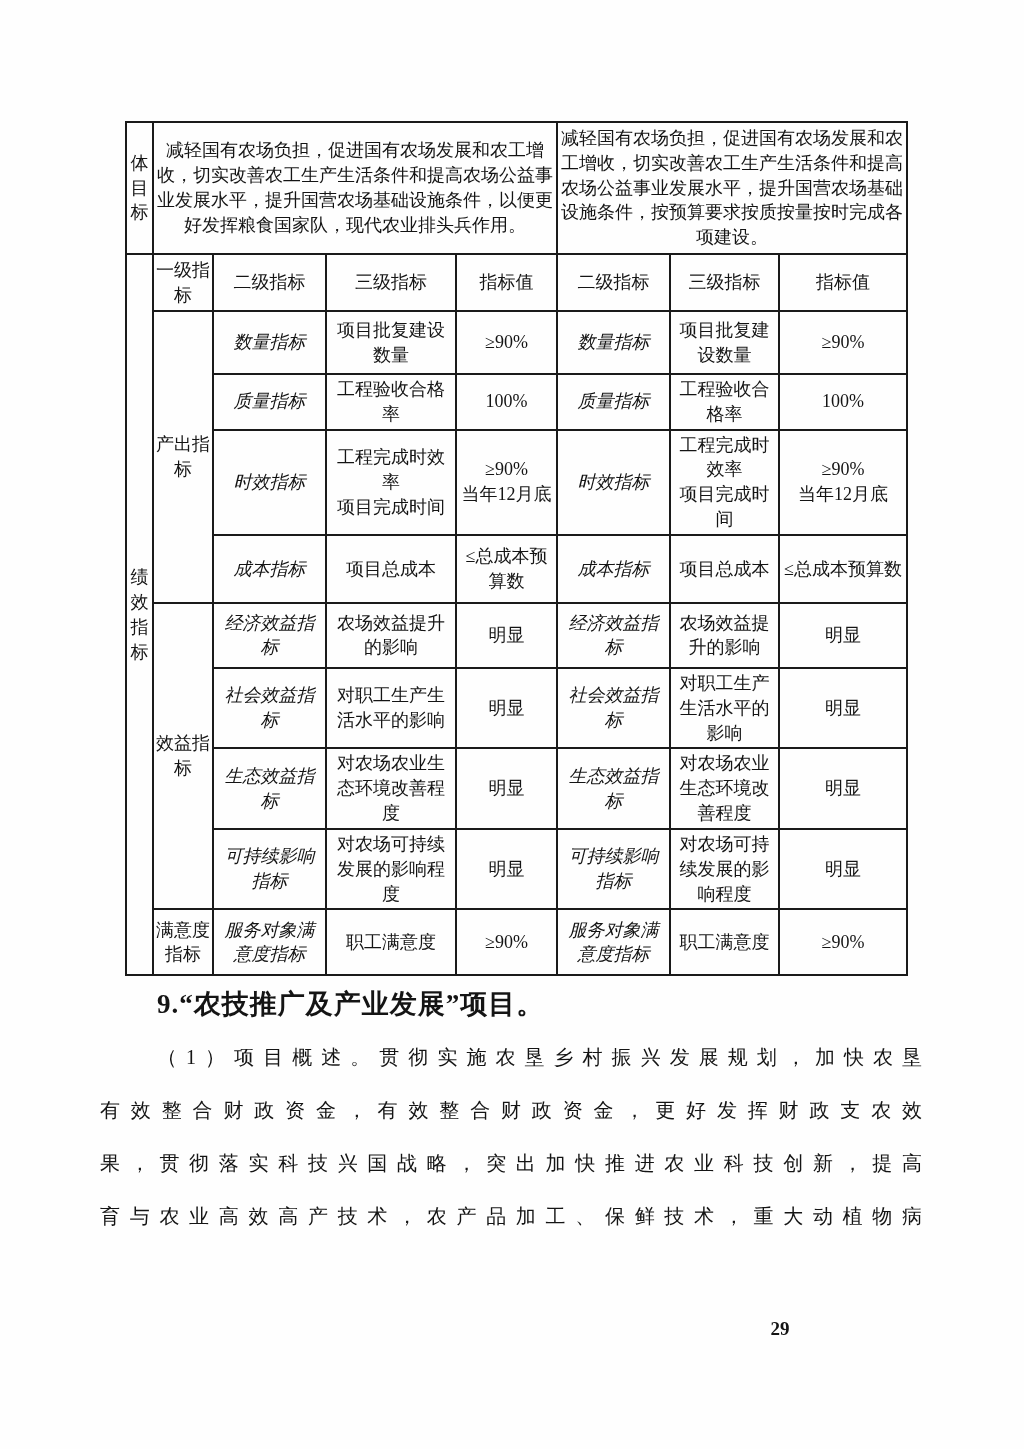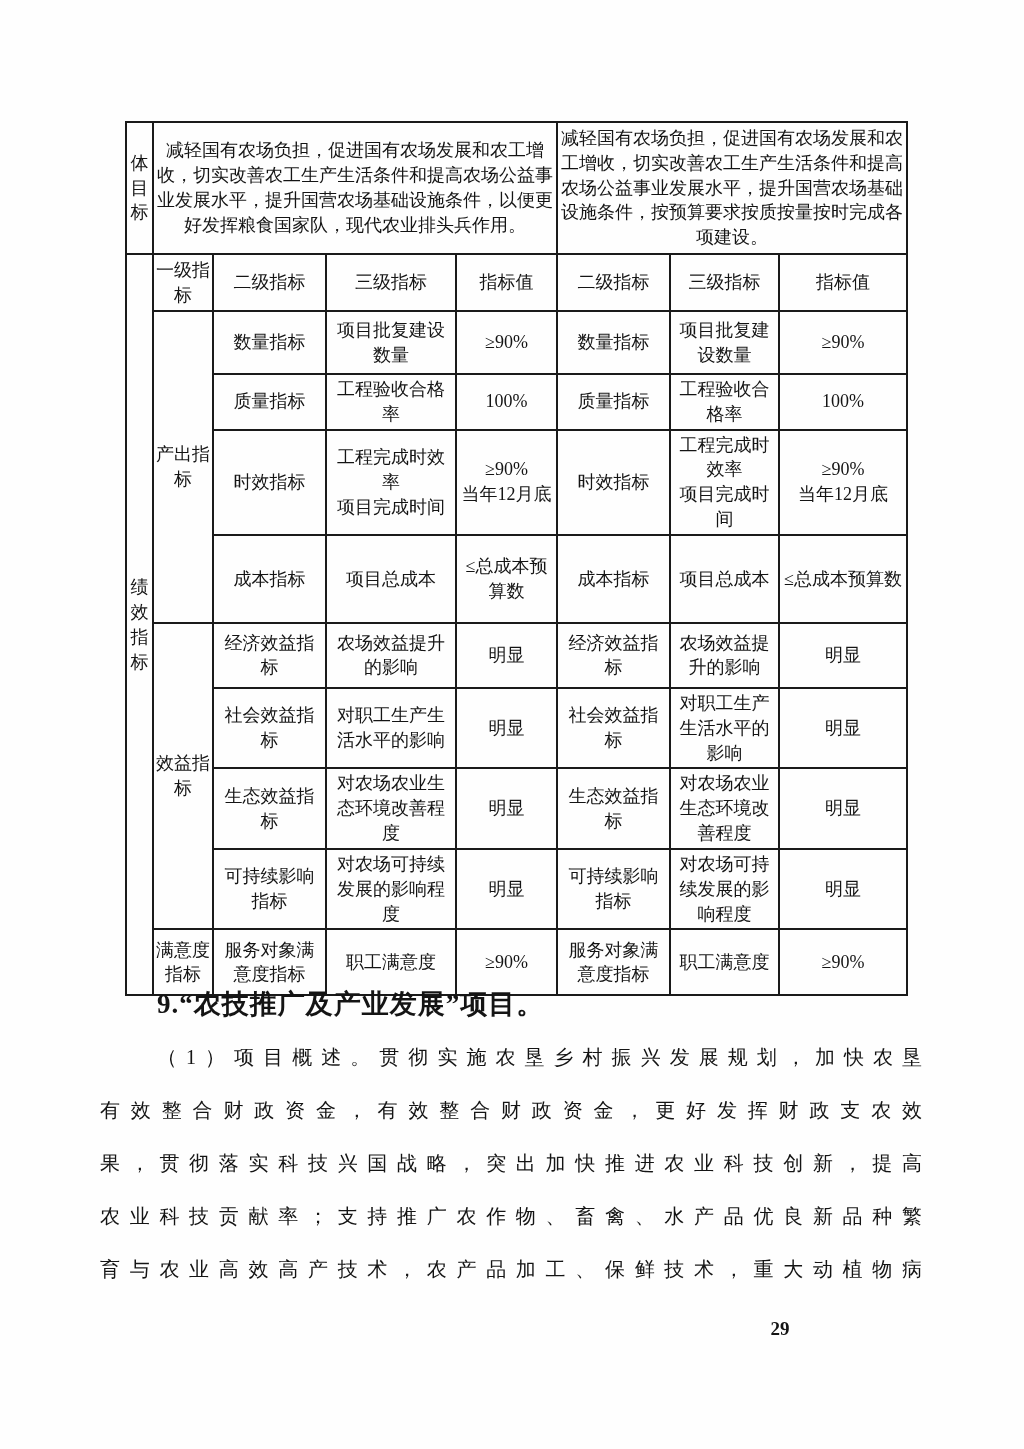--- a/index.html
+++ b/index.html
@@ -38,21 +38,21 @@
     font-size: 18.5px;
     line-height: 26px;
     text-align: justify;
     vertical-align: middle;
     padding: 3px 6px;
   }
   td.goal.gright { text-align-last: center; }
   
   td.grp { line-height: 1.5; margin-left: 18px; }
   
-  td.l2 { padding: 2px 0; }
+  td.l2 { padding: 2px 0; font-style: italic; }
   
   td.l3 { text-align: left; padding: 2px 4px; white-space: pre-line; }
   
   td.val { white-space: pre-line; margin-top: 40px; }
 
   
   .heading {
     position: absolute; left: 100px; top: 986px; width: 824px;
     padding-left: 57px;
     font-size: 27px; font-weight: bold;
@@ -133,21 +133,21 @@
 项目完成时间</td>
         <td class="val">≥90%
 当年12月底</td>
         <td class="l2">时效指标</td>
         <td class="l3">工程完成时效率
 项目完成时间</td>
         <td class="val">≥90%
 当年12月底</td>
       </tr>
 
-      <tr style="height:88px">
+      <tr style="height:68px">
         <td class="l2">成本指标</td>
         <td class="l3">项目总成本</td>
         <td class="val">≤总成本预算数</td>
         <td class="l2">成本指标</td>
         <td class="l3">项目总成本</td>
         <td class="val">≤总成本预算数</td>
       </tr>
 
       <tr style="height:65px">
         <td class="grp" rowspan="4">效益指标</td>
@@ -197,19 +197,18 @@
       </tr>
     </tbody>
   </table>
 
   <div class="heading">9.“农技推广及产业发展”项目。</div>
 
   <div class="para">
     <div class="para-line indent">（1）项目概述。贯彻实施农垦乡村振兴发展规划，加快农垦</div>
     <div class="para-line">有效整合财政资金，有效整合财政资金，更好发挥财政支农效</div>
     <div class="para-line">果，贯彻落实科技兴国战略，突出加快推进农业科技创新，提高</div>
-    <div class="para-line">农业科技贡献率；支持推广农作物、畜禽、水产品优良新品种繁</div>
     <div class="para-line">育与农业高效高产技术，农产品加工、保鲜技术，重大动植物病</div>
   </div>
 
   <div class="page-num">29</div>
 
 </div>
 
 </body></html>

